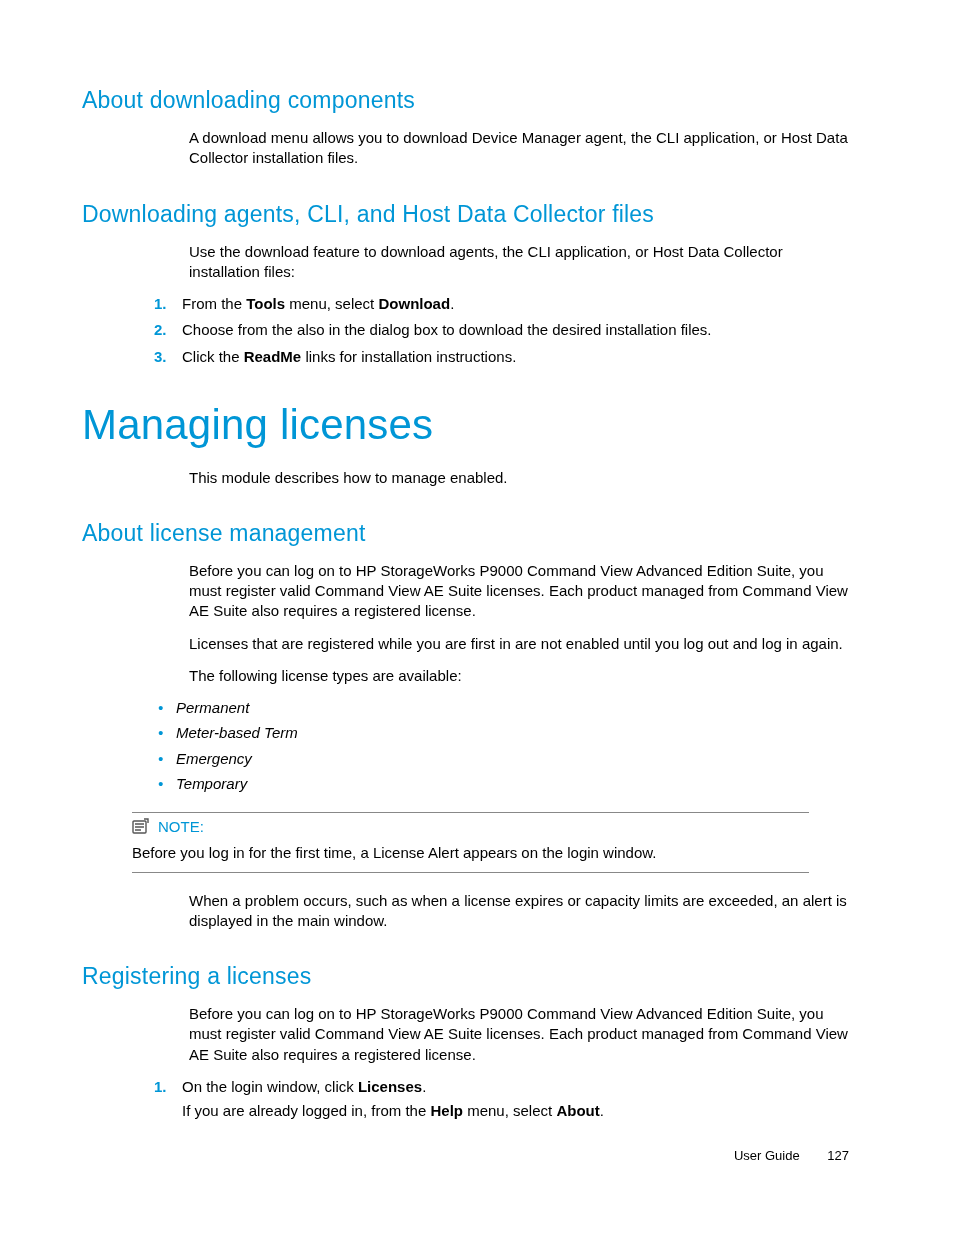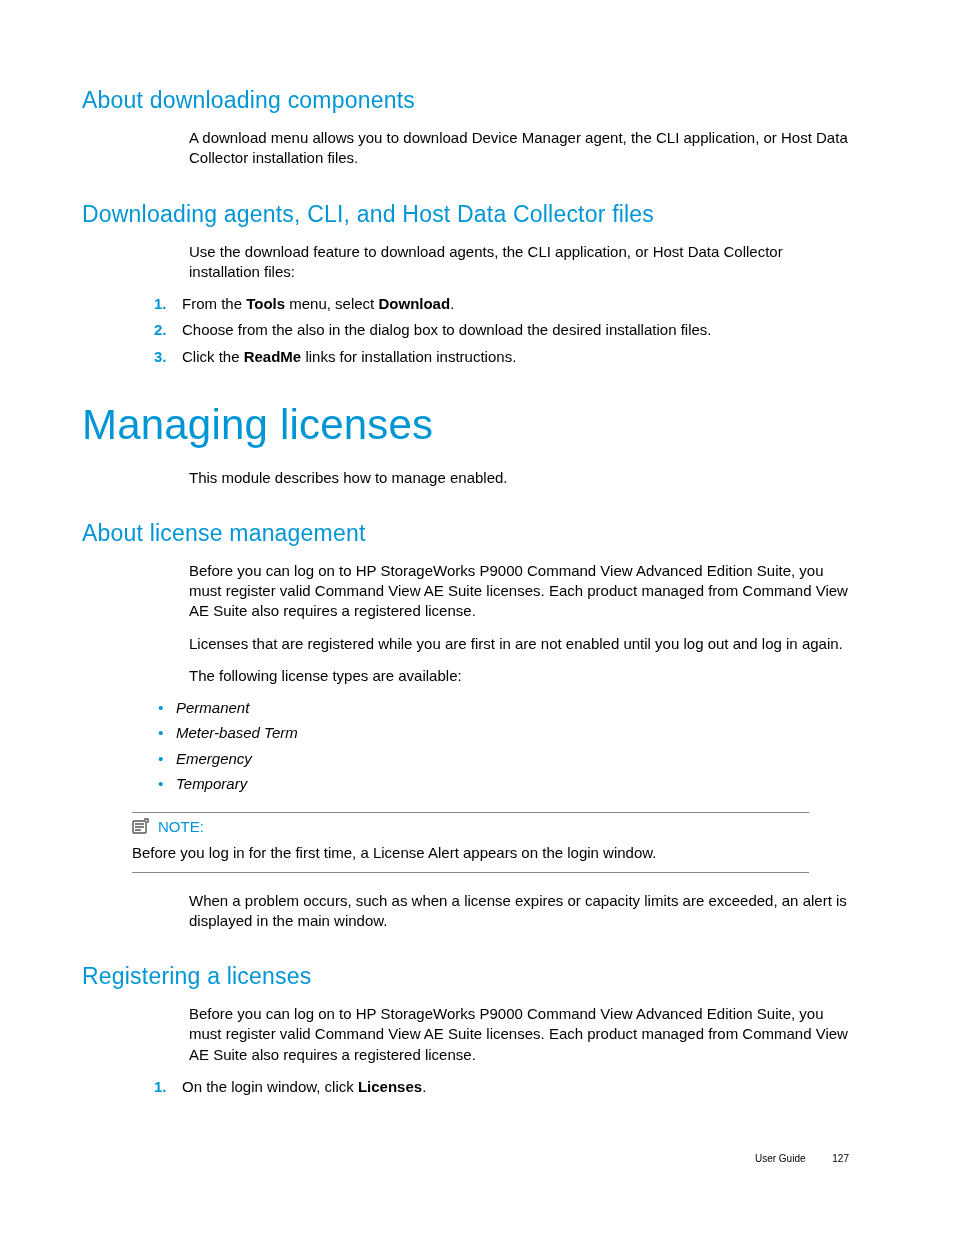--- a/index.html
+++ b/index.html
@@ -103,21 +103,21 @@
     font-size: 16px;
     line-height: 1;
   }
   .note-body {
     margin-bottom: 8px;
   }
   .footer {
     position: absolute;
     bottom: 70px;
     right: 105px;
-    font-size: 10px;
+    font-size: 13px;
   }
   .footer .pnum {
     margin-left: 24px;
   }
 </style>
 </head>
 <body>
 
 <div class="section">
   <h2 class="sub">About downloading components</h2>
@@ -182,20 +182,23 @@
   </div>
 </div>
 
 <div class="section">
   <h2 class="sub">Registering a licenses</h2>
   <div class="indent">
     <p>Before you can log on to HP StorageWorks P9000 Command View Advanced Edition Suite, you must register valid Command View AE Suite licenses. Each product managed from Command View AE Suite also requires a registered license.</p>
     <ol class="num">
       <li>
         <span><span>On the login window, click </span><span class="bold">Licenses</span><span>.</span></span>
+        <div class="step-sub">
+          <span>If you are already logged in, from the </span><span class="bold">Help</span><span> menu, select </span><span class="bold">About</span><span>.</span>
+        </div>
       </li>
     </ol>
   </div>
 </div>
 
 <div class="footer">
   <span>User Guide</span>
   <span class="pnum">127</span>
 </div>
 

